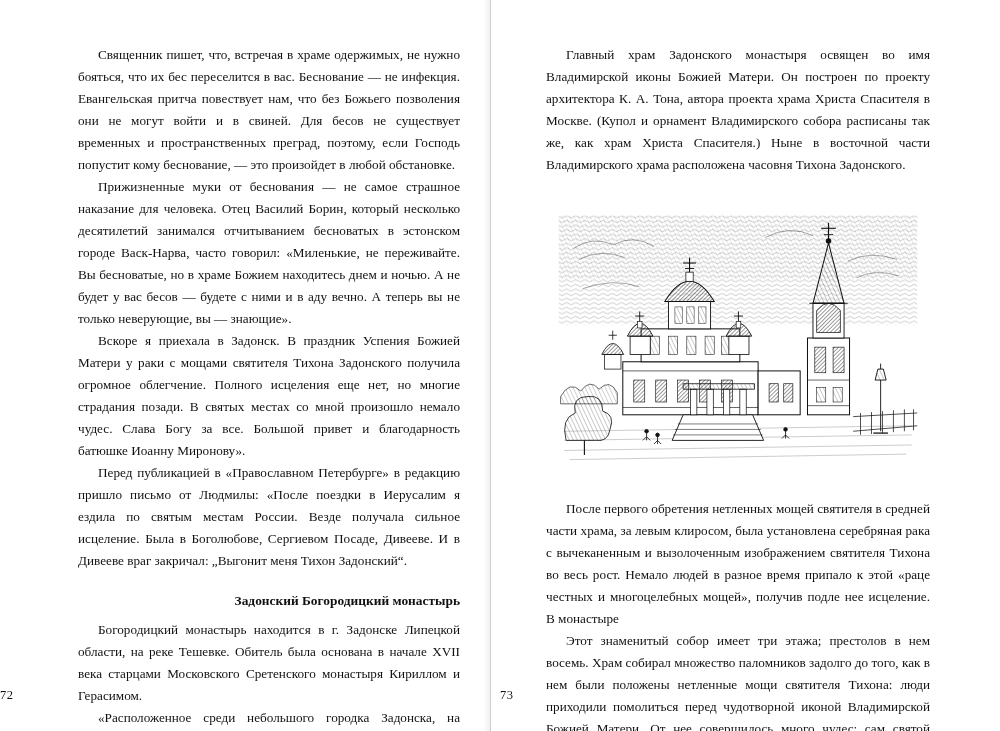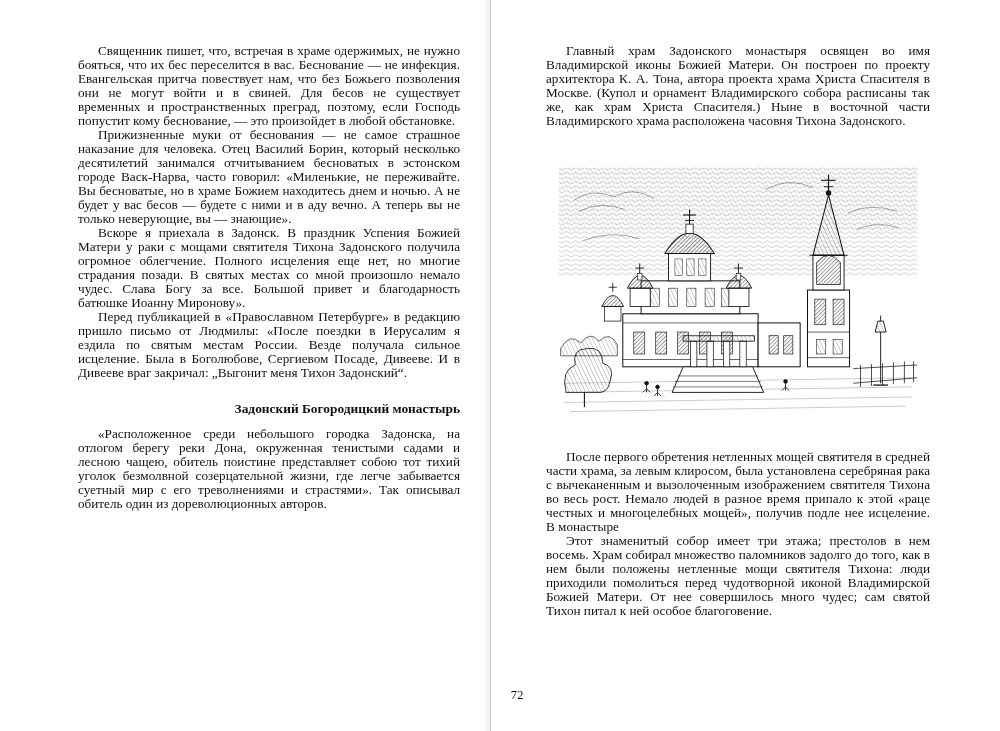--- a/index.html
+++ b/index.html
@@ -49,41 +49,40 @@
     height: 731px;
     background: linear-gradient(to right, rgba(255,255,255,0) 0%, rgba(180,180,180,0.20) 100%);
   }
   .col {
     position: relative;
     width: 100%;
   }
   p.para {
     margin: 0;
     font-size: 13.2px;
-    line-height: 14px;
+    line-height: 22px;
     text-align: justify;
     text-indent: 20px;
     hyphens: manual;
   }
   h3.subhead {
     margin: 19px 0 9px 0;
     font-size: 13.4px;
     line-height: 19px;
     font-weight: bold;
     text-align: right;
   }
   .folio {
     position: absolute;
     bottom: 28px;
     width: 100%;
     left: 0;
-    text-align: right;
+    text-align: left;
     font-size: 12.5px;
     letter-spacing: 0.4px;
-    padding-left: 24px;
   }
   .page.left .folio { padding-right: 38px; }
   .page.right .folio { padding-right: 24px; }
 
   .figure {
     margin: 16px 0 14px 0;
     width: 100%;
   }
   .figure svg {
     display: block;
@@ -96,20 +95,21 @@
 
 <div class="spread">
 
   <div class="page left">
     <div class="col">
       <p class="para">Священник пишет, что, встречая в храме одержимых, не нужно бояться, что их бес переселится в вас. Беснование — не инфекция. Евангельская притча повествует нам, что без Божьего позволения они не могут войти и в свиней. Для бесов не существует временных и пространственных преград, поэтому, если Господь попустит кому беснование, — это произойдет в любой обстановке.</p>
       <p class="para">Прижизненные муки от беснования — не самое страшное наказание для человека. Отец Василий Борин, который несколько десятилетий занимался отчитыванием бесноватых в эстонском городе Васк-Нарва, часто говорил: «Миленькие, не переживайте. Вы бесноватые, но в храме Божием находитесь днем и ночью. А не будет у вас бесов — будете с ними и в аду вечно. А теперь вы не только неверующие, вы — знающие».</p>
       <p class="para">Вскоре я приехала в Задонск. В праздник Успения Божией Матери у раки с мощами святителя Тихона Задонского получила огромное облегчение. Полного исцеления еще нет, но многие страдания позади. В святых местах со мной произошло немало чудес. Слава Богу за все. Большой привет и благодарность батюшке Иоанну Миронову».</p>
       <p class="para">Перед публикацией в «Православном Петербурге» в редакцию пришло письмо от Людмилы: «После поездки в Иерусалим я ездила по святым местам России. Везде получала сильное исцеление. Была в Боголюбове, Сергиевом Посаде, Дивееве. И в Дивееве враг закричал: „Выгонит меня Тихон Задонский“.</p>
       <h3 class="subhead">Задонский Богородицкий монастырь</h3>
+      <p class="para">Богородицкий монастырь находится в г. Задонске Липецкой области, на реке Тешевке. Обитель была основана в начале XVII века старцами Московского Сретенского монастыря Кириллом и Герасимом.</p>
       <p class="para">«Расположенное среди небольшого городка Задонска, на отлогом берегу реки Дона, окруженная тенистыми садами и лесною чащею, обитель поистине представляет собою тот тихий уголок безмолвной созерцательной жизни, где легче забывается суетный мир с его треволнениями и страстями». Так описывал обитель один из дореволюционных авторов.</p>
 
     </div>
     <div class="folio">72</div>
   </div>
 
   <div class="page-edge-shadow"></div>
   <div class="gutter"></div>
 
   <div class="page right">

